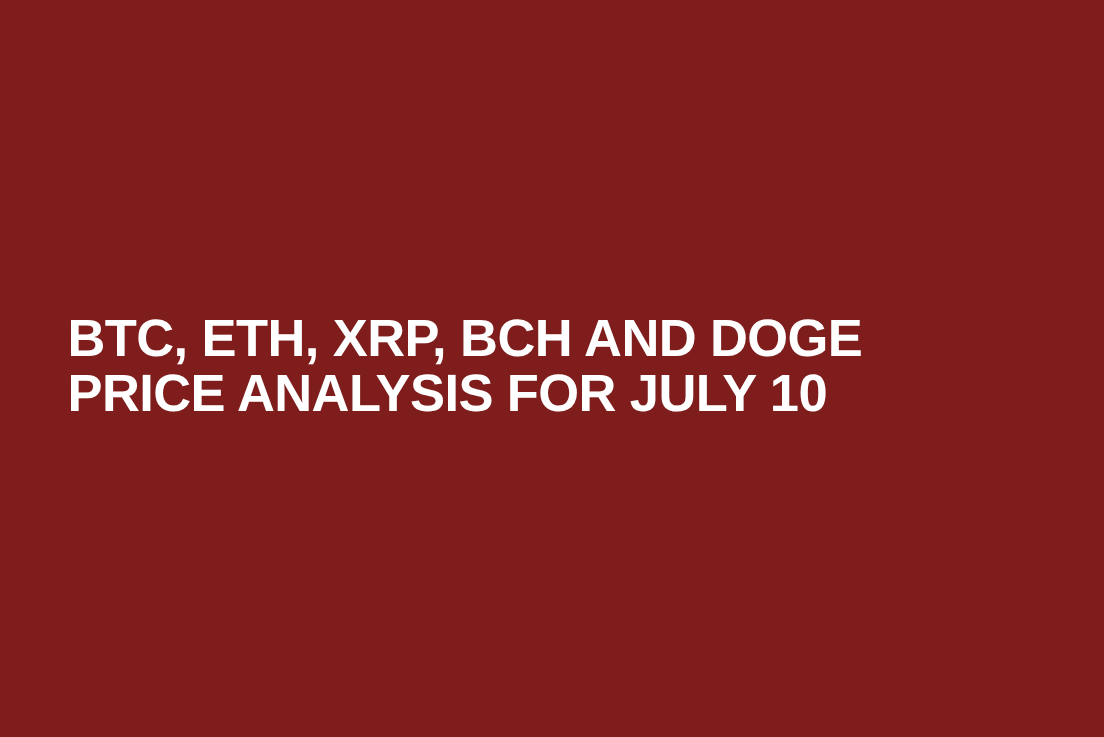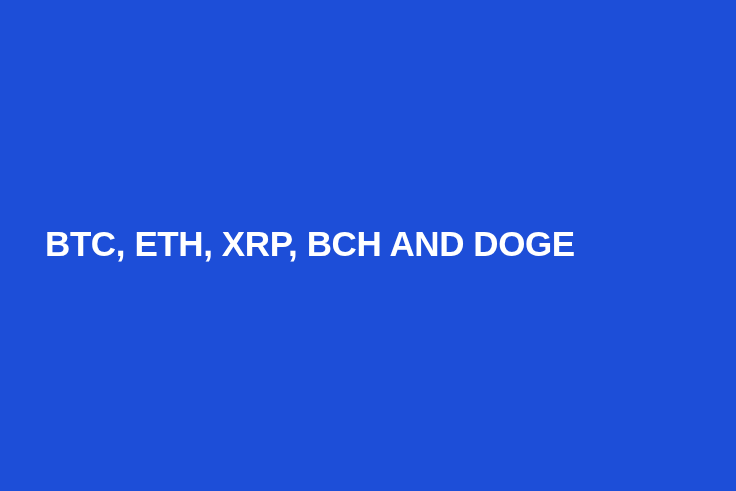--- a/index.html
+++ b/index.html
@@ -12,21 +12,21 @@
     height: 491px;
     overflow: hidden;
     font-family: "Liberation Sans", sans-serif;
   }
 
   #hero-card {
     position: relative;
     box-sizing: border-box;
     width: 736px;
     height: 491px;
-    background: #1d4ed8;
+    background: #7f1d1d;
     display: flex;
     flex-direction: column;
     justify-content: center;
     align-items: flex-start;
   }
 
   #headline-block {
     padding-left: 45px;
     padding-right: 40px;
     
@@ -48,16 +48,17 @@
 </style>
 </head>
 <body>
 
 <div id="hero-card">
 
   <div id="headline-block">
 
     <span class="headline-line">BTC, ETH, XRP, BCH AND DOGE</span>
 
+    <span class="headline-line">PRICE ANALYSIS FOR JULY 10</span>
 
   </div>
 
 </div>
 
 </body></html>

